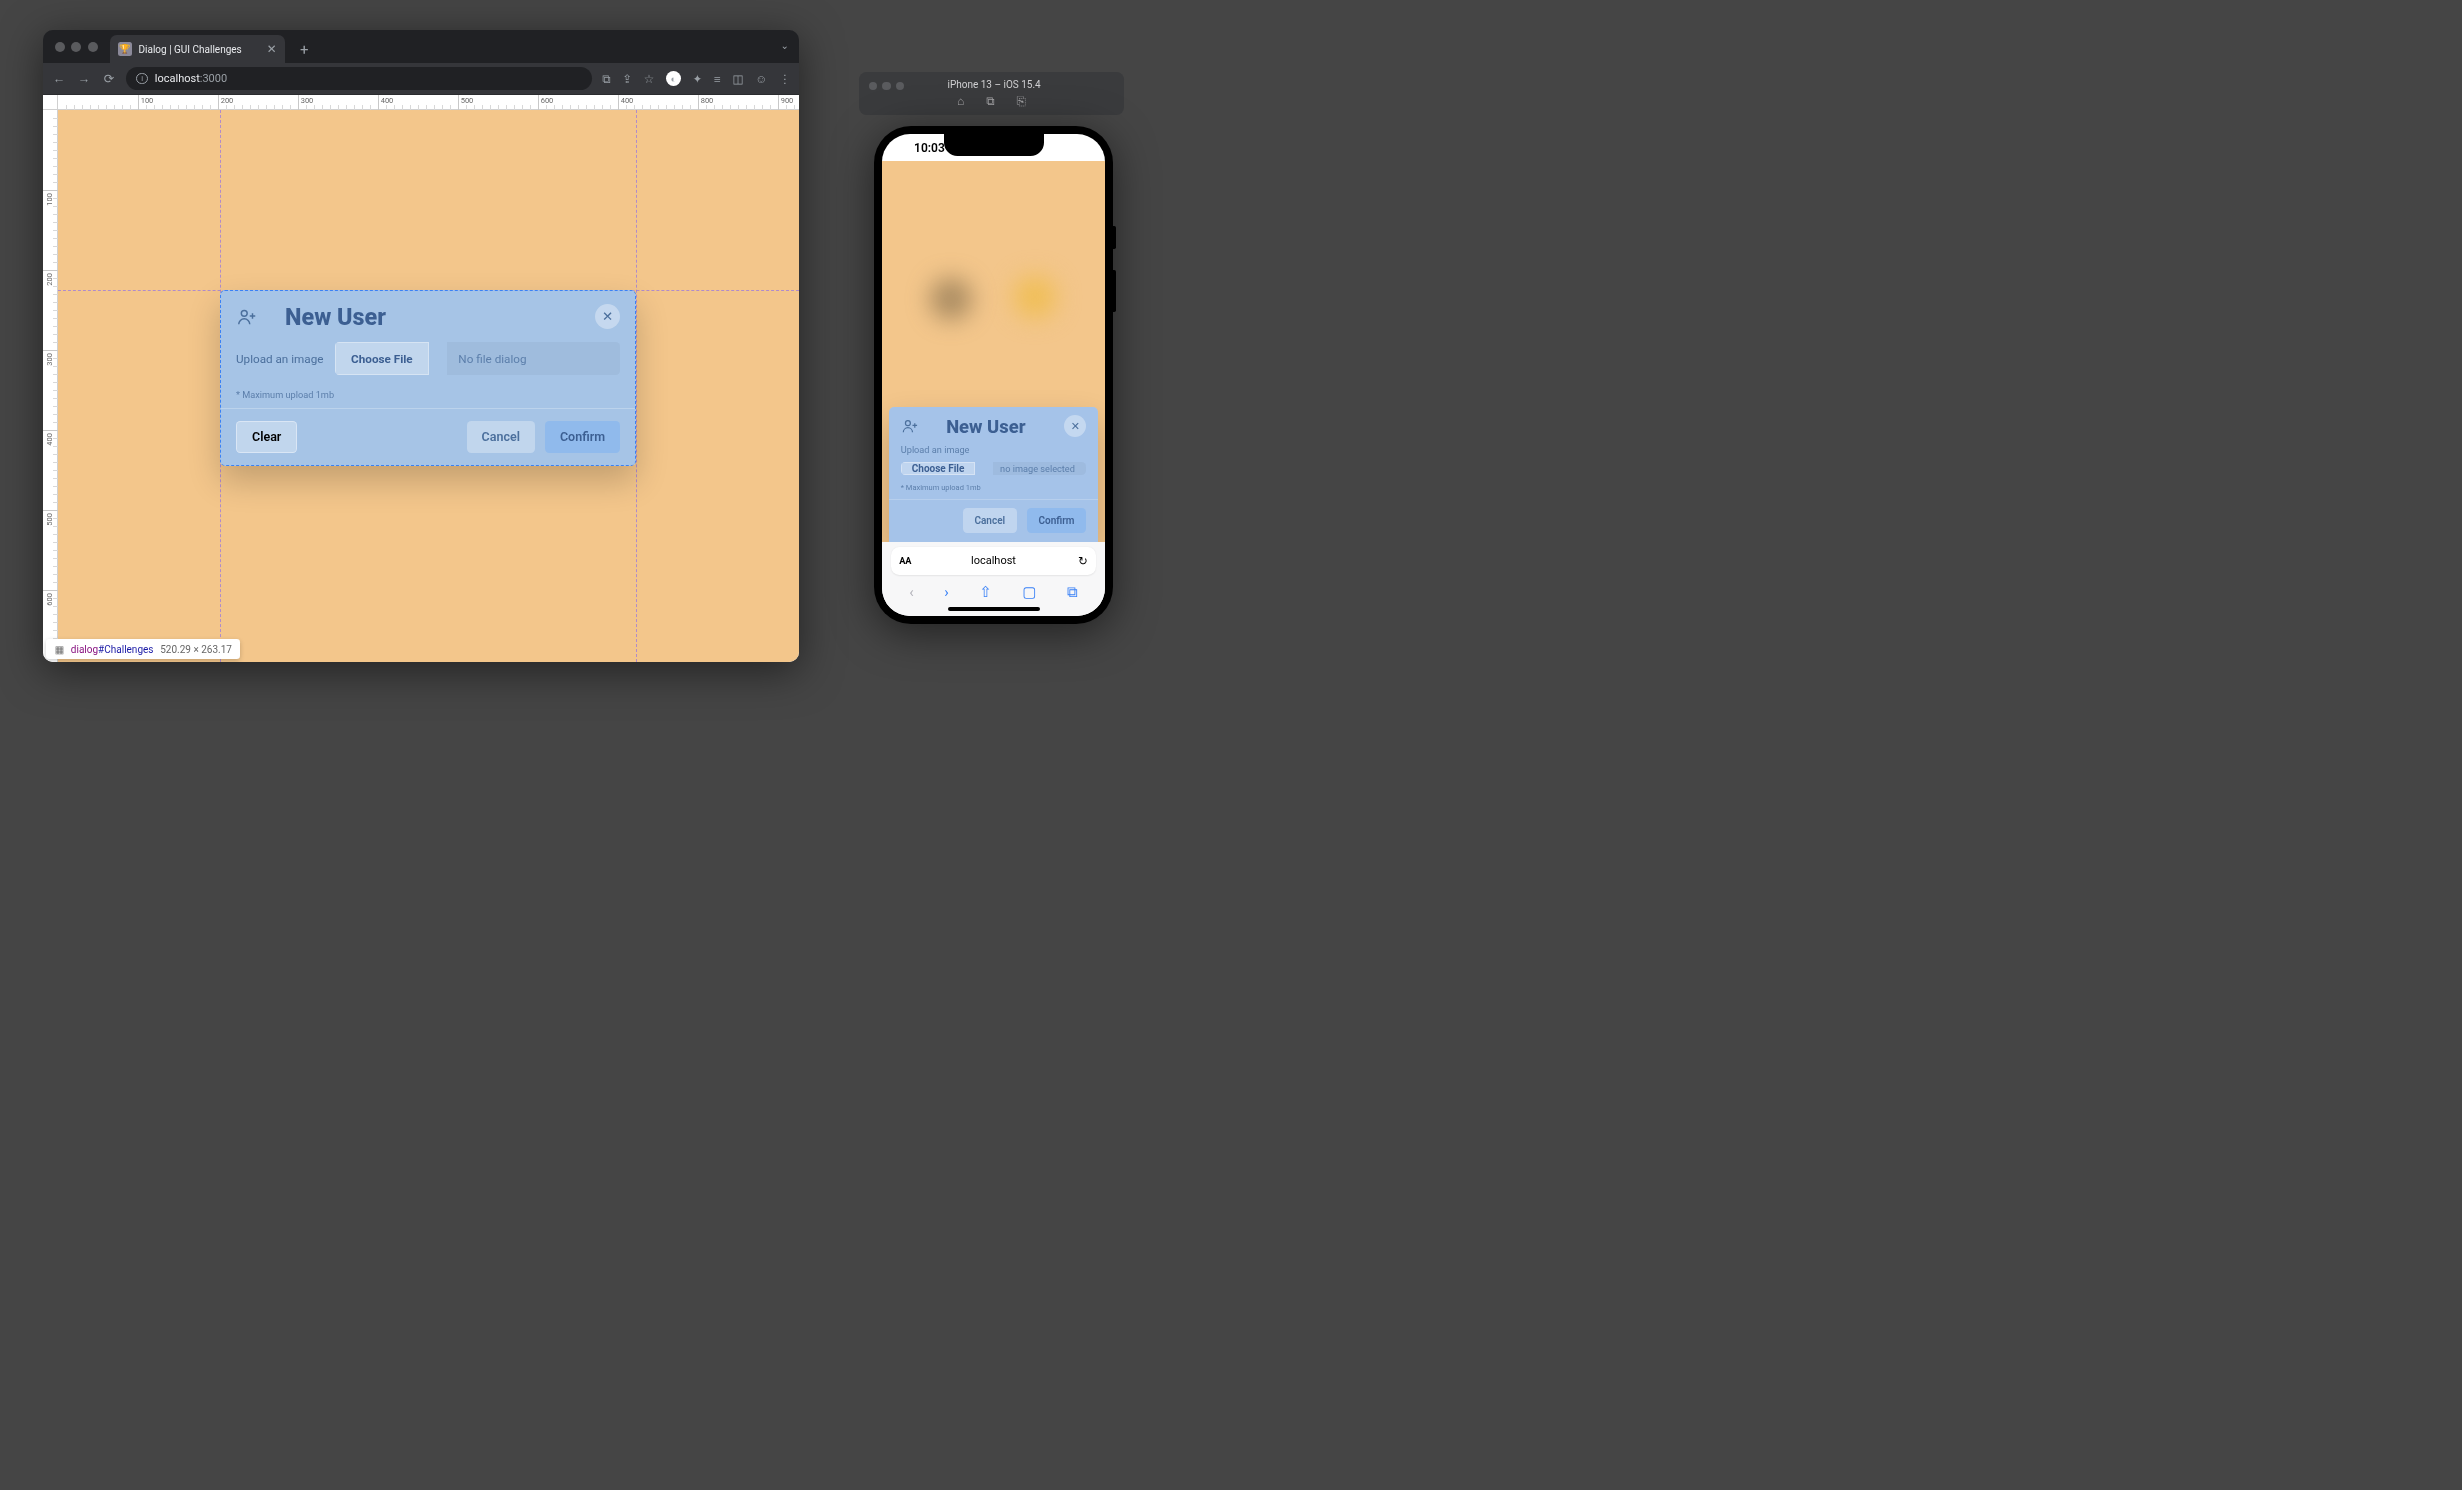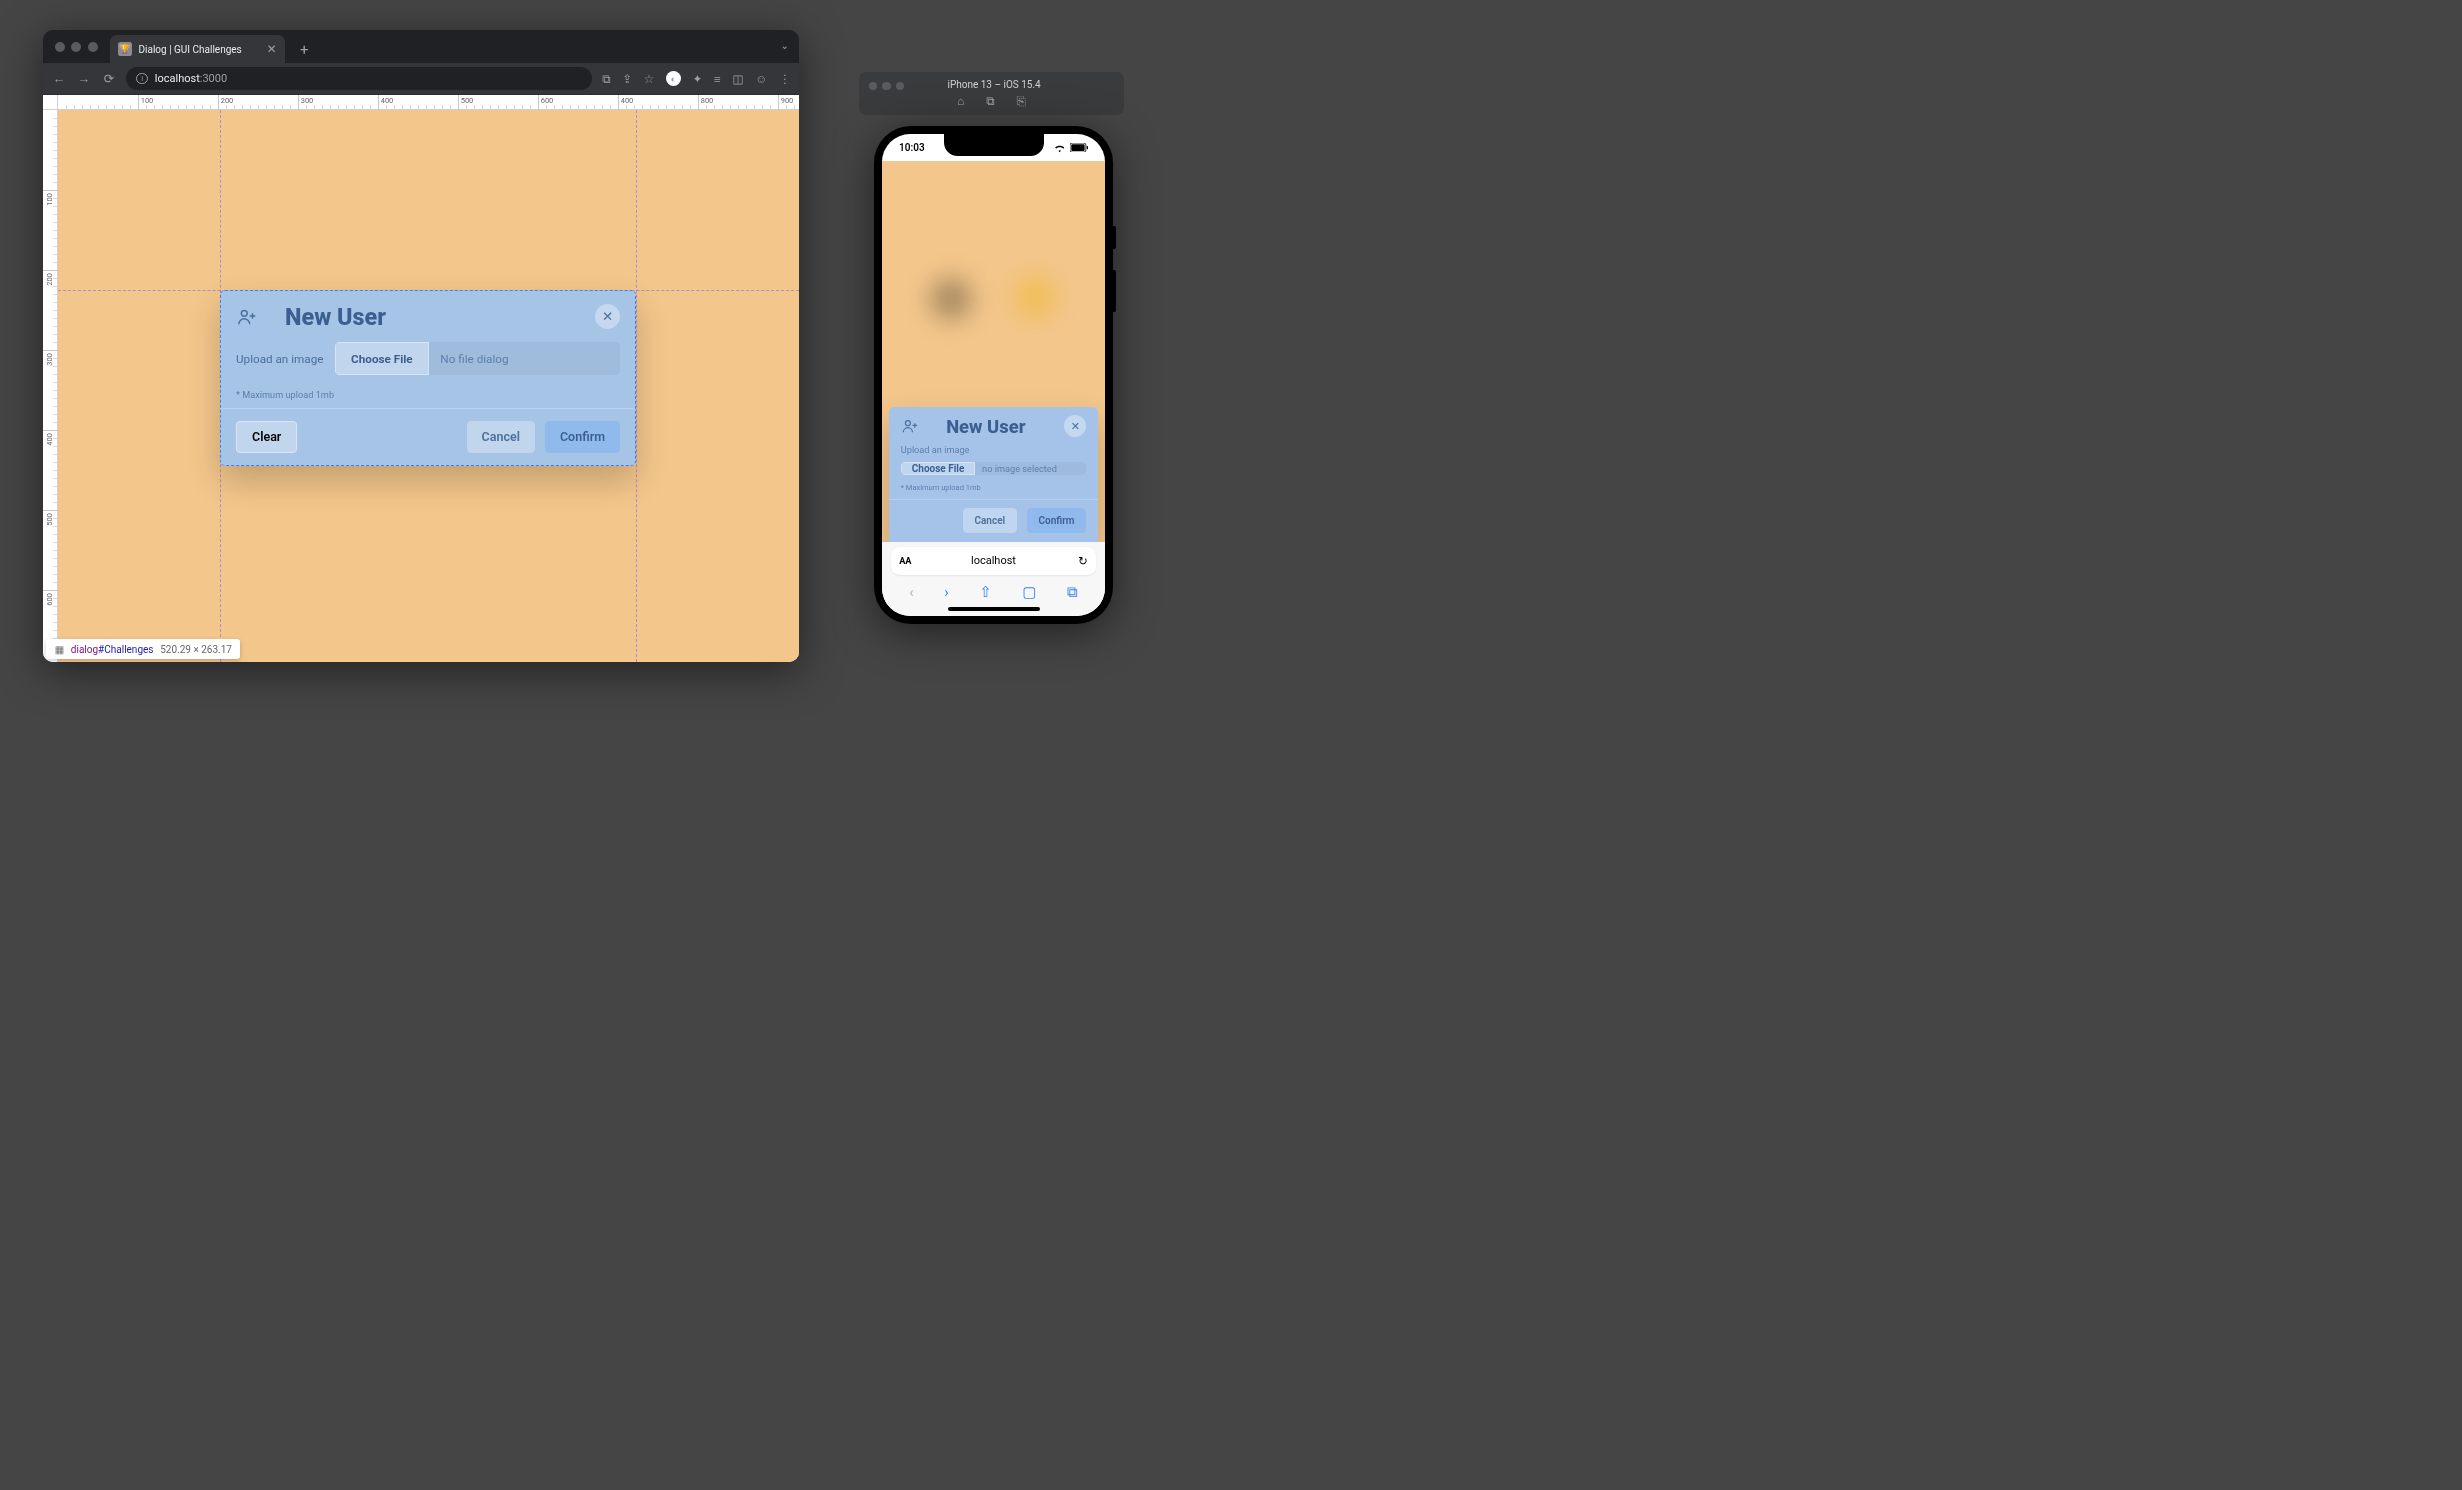--- a/index.html
+++ b/index.html
@@ -144,21 +144,21 @@
 .dialog-title { font-size: 23.4px; font-weight: 800; color: #3c5f92; }
 .close-btn {
   margin-left: auto;
   width: 25px; height: 25px; border-radius: 50%;
   background: rgba(255,255,255,.35);
   display: flex; align-items: center; justify-content: center;
   color: #4b6f9c; font-size: 13.4px;
 }
 .dialog-body { padding: 3.3px 15px 8.4px 15px; }
 .upload-row { display: flex; align-items: center; gap: 11.7px; }
-.file-chooser { flex: 1; display: flex; height: 33px; border-radius: 4.2px; overflow: hidden; }
+.file-chooser { flex: 1; display: flex; height: 33px; border-radius: 4.2px; overflow: hidden; gap: 18px; }
 .file-chooser .choose {
   background: rgba(255,255,255,.3); 
   border: 0.8px solid rgba(255,255,255,.35);
   padding: 0 15px; display: flex; align-items: center;
   font-weight: 700; color: #3c5f92;
 }
 .file-chooser .status {
   flex: 1;
   background: rgba(0,0,0,.04);
   padding: 0 11.7px; display: flex; align-items: center;
@@ -222,23 +222,23 @@
   width: 100%; height: 100%;
   background: #fff; border-radius: 28px;
   overflow: hidden; position: relative;
 }
 .notch {
   position: absolute; left: 50%; top: 0; transform: translateX(-50%);
   width: 100px; height: 22px; background: #000;
   border-radius: 0 0 13.4px 13.4px; z-index: 10;
 }
 .status-bar {
-  position: absolute; left: 0; right: 0; top: 0; height: 27px;
-  display: flex; justify-content: space-between; align-items: center;
-  padding: 0 16.7px; font-size: 10px; font-weight: 600; z-index: 5;
+  position: absolute; left: 15px; right: 0; top: 0; height: 27px;
+  display: flex; justify-content: flex-start; align-items: center;
+  padding: 0 16.7px; font-size: 12px; font-weight: 600; z-index: 5;
 }
 .sb-right { display: flex; gap: 3.3px; align-items: center; }
 .safari-page {
   position: absolute; left: 0; right: 0; top: 27px; bottom: 74px;
   background: #f3c68b;
   display: flex; flex-direction: column;
 }
 .blur-area { flex: 1; position: relative; overflow: hidden; }
 .blob { position: absolute; width: 42px; height: 42px; border-radius: 50%; filter: blur(11.7px); }
 .blob.b1 { left: 48px;  top: 117px; background: rgba(120,100,70,.6); }

